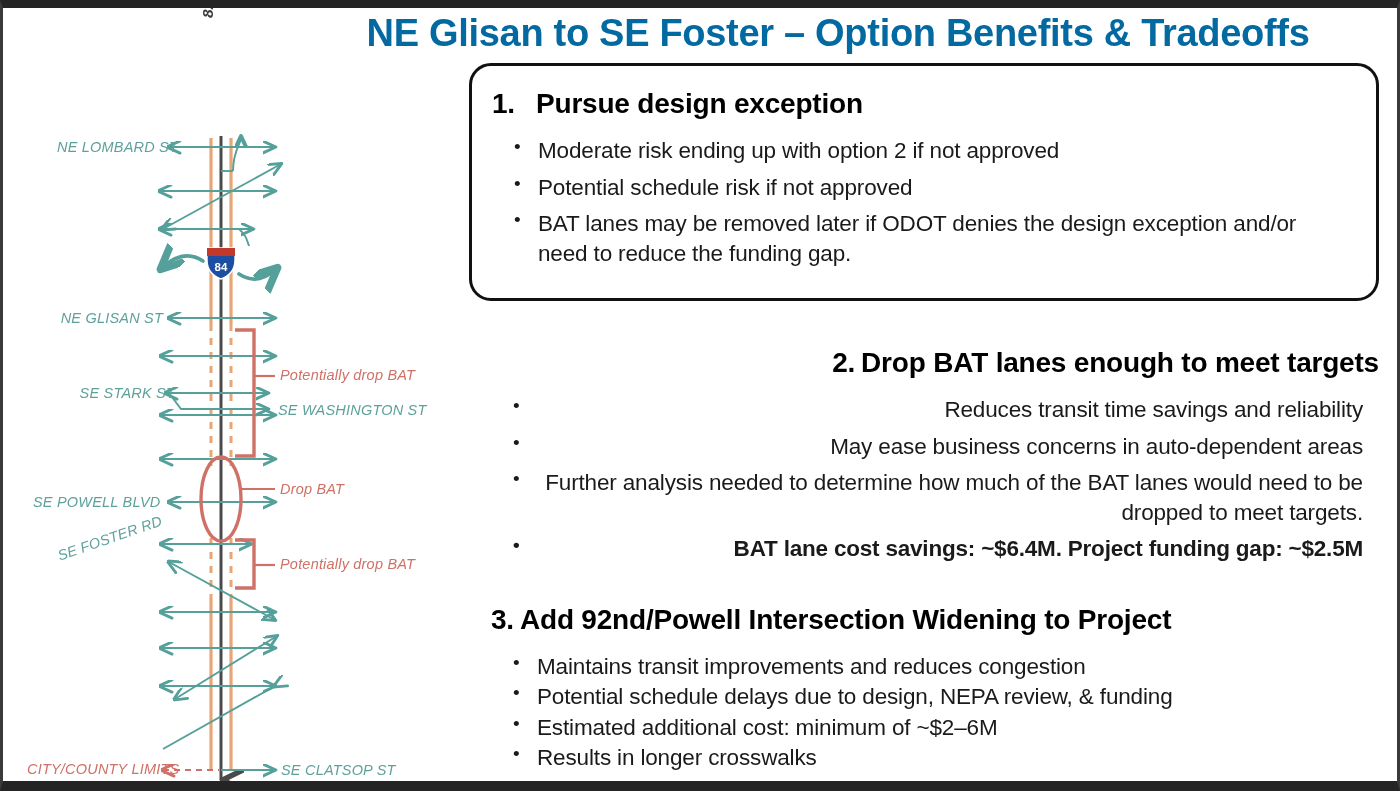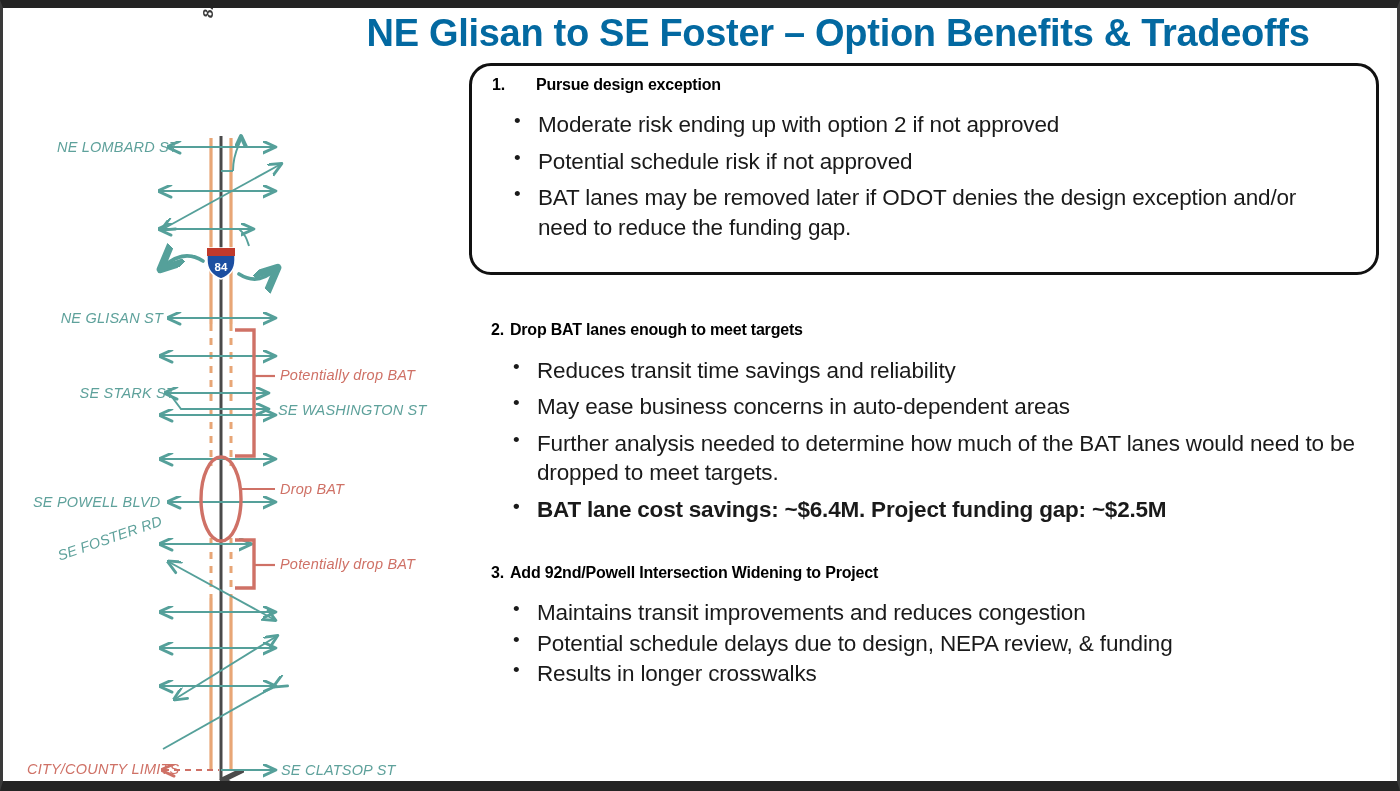--- a/index.html
+++ b/index.html
@@ -53,24 +53,24 @@
 
   .boxed {
     border: 3.5px solid #111;
     border-radius: 22px;
     padding: 10px 18px 14px 20px;
     box-sizing: border-box;
     margin-bottom: 18px;
   }
 
   .sec-head {
-    font-size: 16px;
+    font-size: 28px;
     font-weight: bold;
     color: #000;
-    margin: 0 0 10px 0;
+    margin: 12px 0 10px 0;
     line-height: 1.15;
     letter-spacing: -0.2px;
   }
   .sec-head .num { display: inline-block; }
   .boxed .sec-head .num { width: 44px; }
   .sec-head .txt { }
 
   ul.bullets {
     list-style: none;
     margin: 16px;
@@ -89,21 +89,21 @@
     content: "\2022";
     position: absolute;
     left: 6px;
     top: -1px;
     font-size: 19px;
     color: #1a1a1a;
   }
   ul.bullets li.tight { margin-bottom: 1px; }
   ul.bullets li.b { font-weight: bold; letter-spacing: -0.2px;}
 
-  .sec2 { margin-top: 46px; padding-left: 22px; }
+  .sec2 { margin-top: 46px; padding-left: 22px; text-align: right; }
   .sec3 { margin-top: 40px; padding-left: 22px; }
   .sec2 .sec-head, .sec3 .sec-head { margin-bottom: 12px; }
   .sec2 .num, .sec3 .num { margin-right: 6px; }
 
   
   #map {
     position: absolute;
     left: 0;
     top: 0;
     width: 466px;
@@ -288,20 +288,21 @@
         </ul>
       </div>
 
       <div class="sec3">
         <div class="sec-head">
           <span class="num">3.</span><span class="txt">Add 92nd/Powell Intersection Widening to Project</span>
         </div>
         <ul class="bullets">
           <li class="tight">Maintains transit improvements and reduces congestion</li>
           <li class="tight">Potential schedule delays due to design, NEPA review, &amp; funding</li>
+          <li class="tight">Estimated additional cost: minimum of ~$2–6M</li>
           <li class="tight">Results in longer crosswalks</li>
         </ul>
       </div>
 
     </div>
 
   </div>
 </div>
 
 </body></html>

